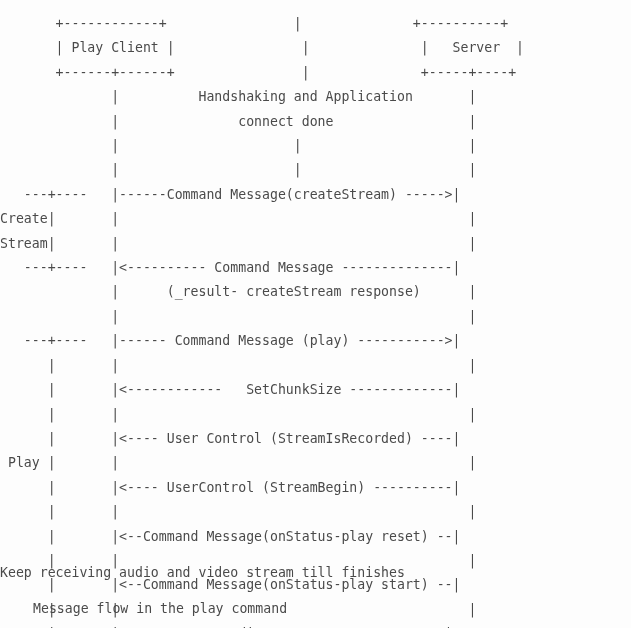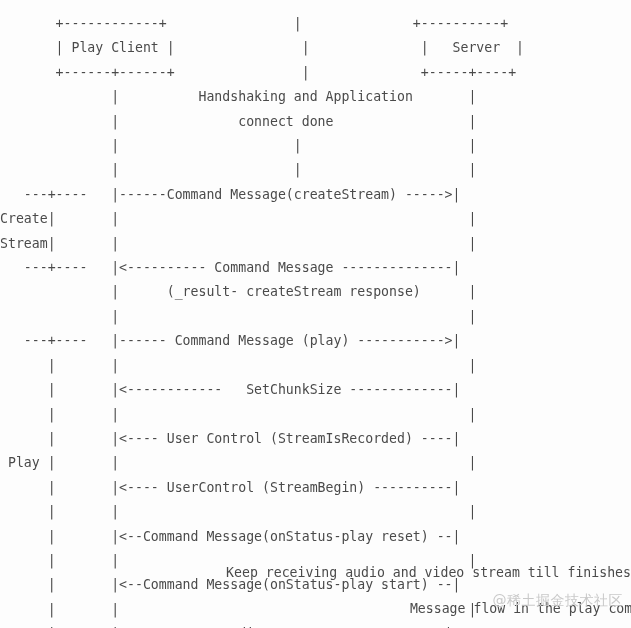--- a/index.html
+++ b/index.html
@@ -26,21 +26,21 @@
     line-height: 24.4px;
     letter-spacing: 0px;
     color: #4a4a4a;
     white-space: pre;
     box-sizing: border-box;
   }
   .caption-line {
     position: absolute;
     left: 0;
     width: 631px;
-    text-align: right;
+    text-align: left;
     font-family: "DejaVu Sans Mono", "Liberation Mono", monospace;
     font-size: 13.2px;
     color: #4a4a4a;
     white-space: pre;
   }
   #caption-keep { top: 565px; }
   #caption-title { top: 601px; padding-left: 33px; }
   .watermark {
     position: absolute;
     right: 8px;
@@ -84,15 +84,14 @@
       |       |                                            |
       |       |&lt;------------Audio Message---------------|
       |       |                                            |
       |       |&lt;------------Video Message---------------|
       |       |                      |                     |</pre>
 
   <div class="caption-line" id="caption-keep">Keep receiving audio and video stream till finishes</div>
 
   <div class="caption-line" id="caption-title">Message flow in the play command</div>
 
-  <div class="watermark">@稀土掘金技术社区</div>
 
 </div>
 
 </body></html>

